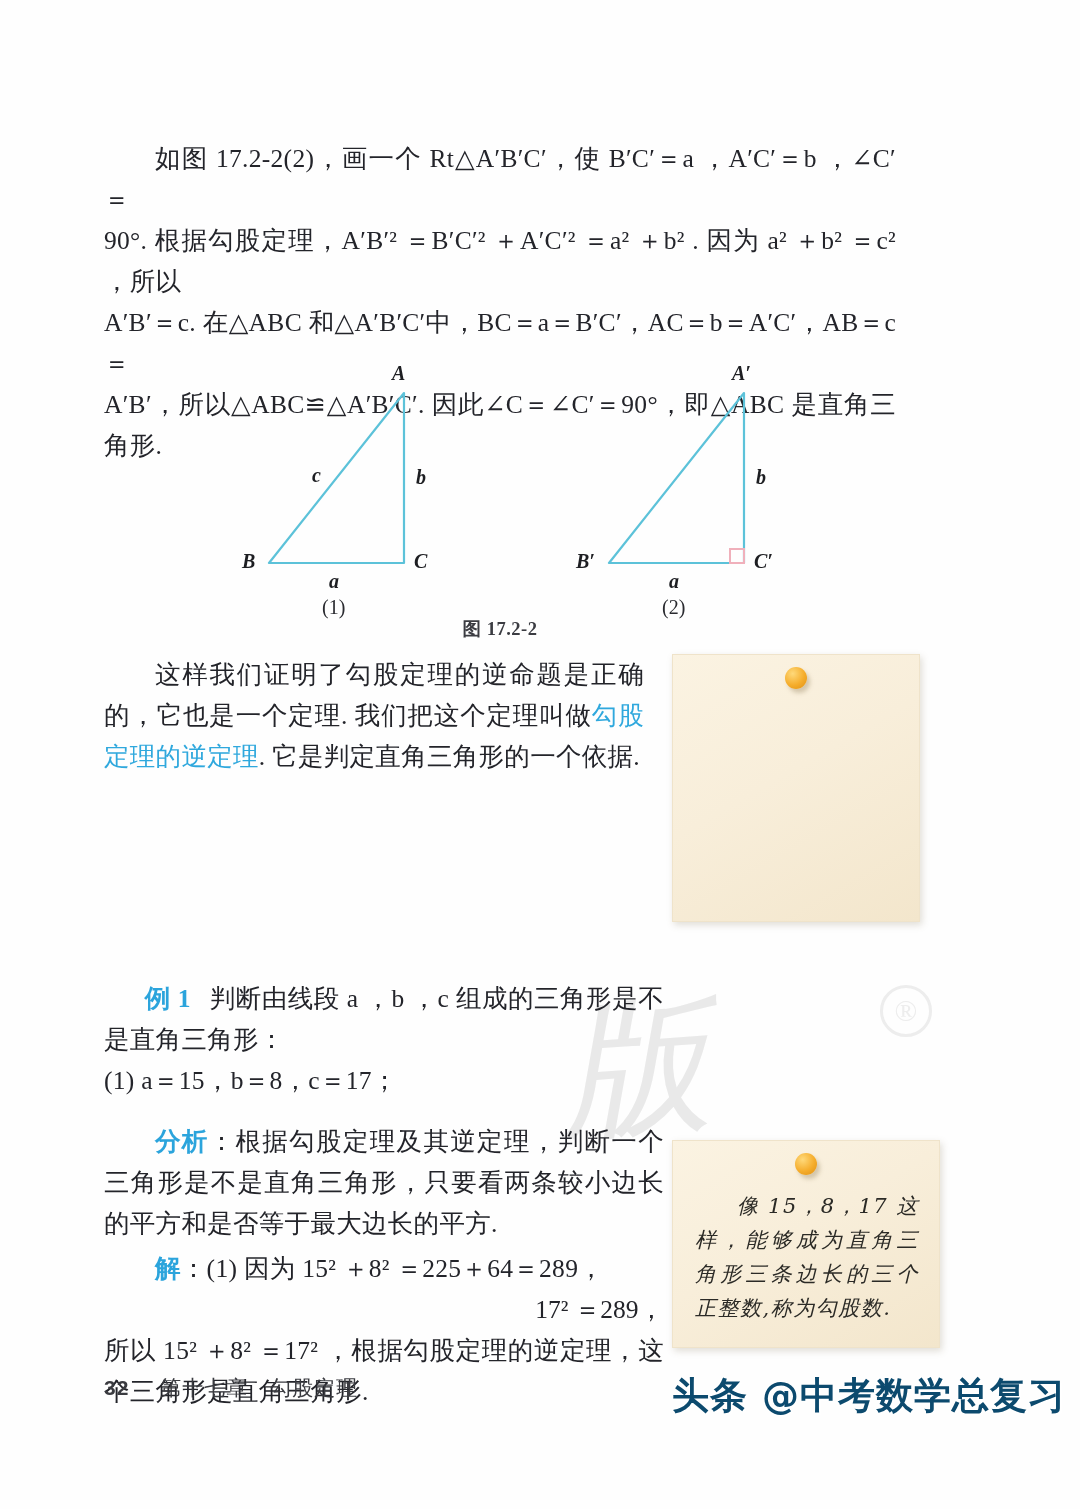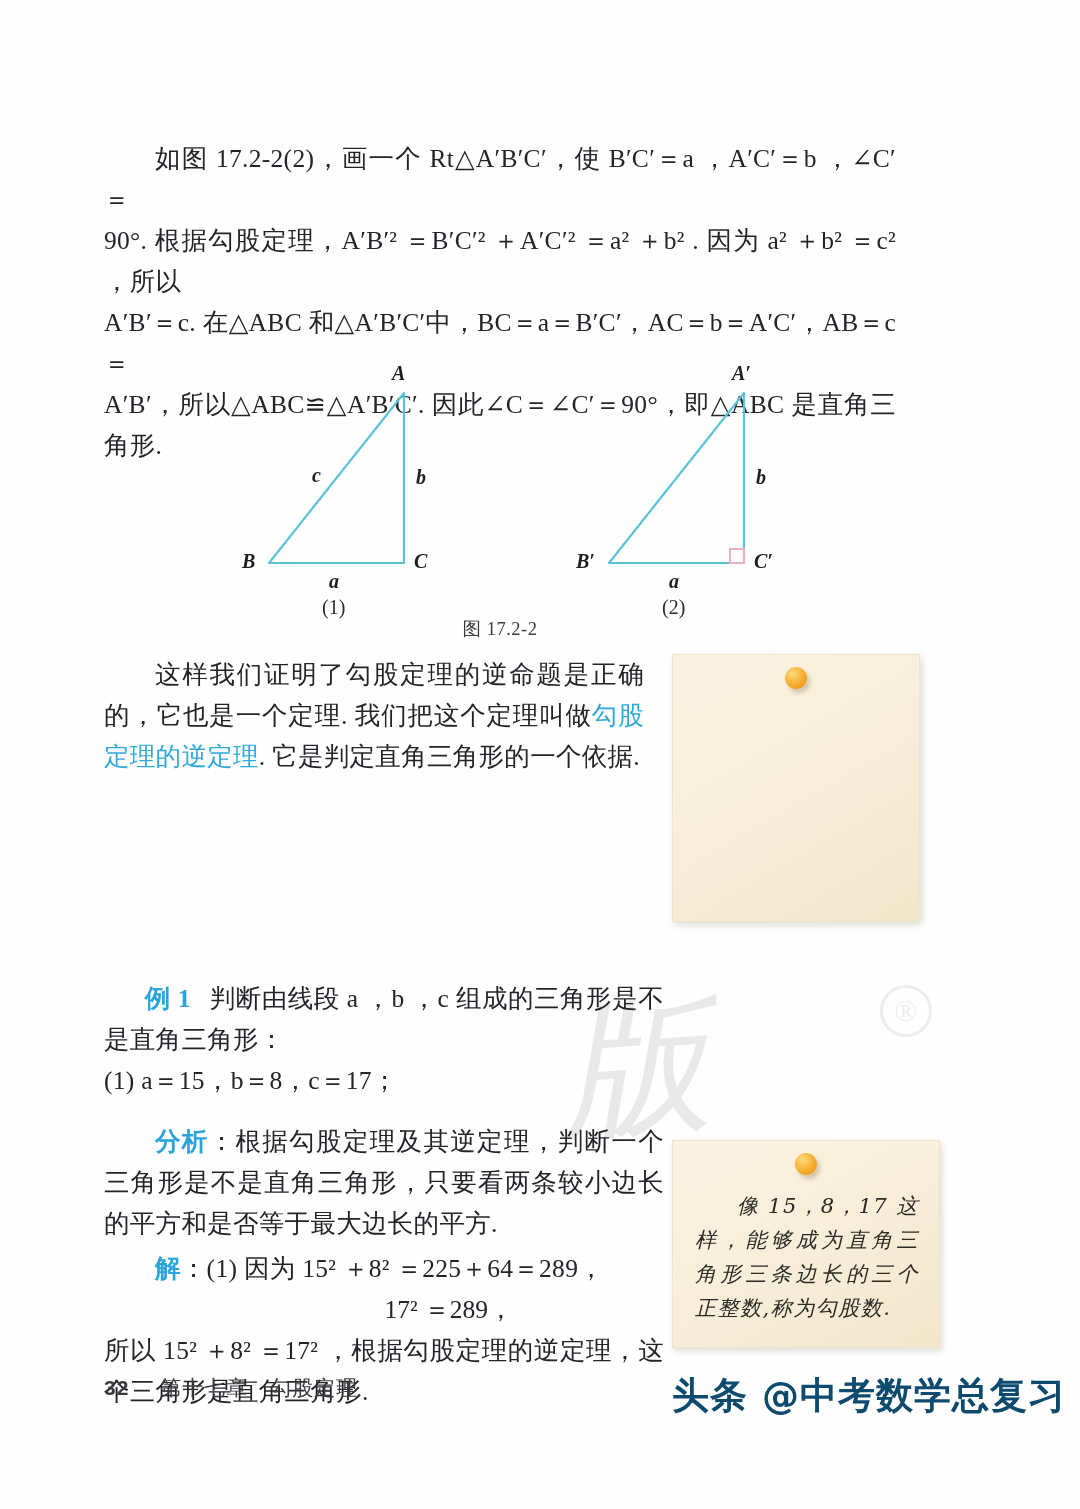--- a/index.html
+++ b/index.html
@@ -79,20 +79,21 @@
     height: 270px;
   }
   .fig-caption {
     position: absolute;
     left: 0; right: 0;
     top: 248px;
     text-align: center;
     font-size: 18.5px;
     color: #3b3c42;
     letter-spacing: 0.5px;
+    font-weight: bold;
   }
   .tri-label {
     position: absolute;
     text-align: center;
     font-size: 20px;
     color: #1d1e22;
     font-style: italic;
     font-weight: bold;
     font-family: "Liberation Serif", serif;
   }
@@ -251,21 +252,21 @@
     </p>
     <p class="body">(1) a＝15，b＝8，c＝17；</p>
 
     <p class="body indent" style="margin-top:20px;">
       <span class="ex-label">分析</span><span>：根据勾股定理及其逆定理，判断一个三角形是不是直角三角形，只要看两条较小边长的平方和是否等于最大边长的平方.</span>
     </p>
 
     <p class="body indent" style="margin-top:4px;">
       <span class="ex-label">解</span><span>：(1) 因为 15² ＋8² ＝225＋64＝289，</span>
     </p>
-    <p class="centered-eq" style="padding-left:130px;">17² ＝289，</p>
+    <p class="centered-eq" style="padding-left:130px;text-align:right;">17² ＝289，</p>
     <p class="body">所以 15² ＋8² ＝17² ，根据勾股定理的逆定理，这个三角形是直角三角形.</p>
   </div>
 
   <div class="sticky" style="left:672px; top:1140px; width:268px; height:208px;">
     <div class="pin"></div>
     <div class="note-text" style="top:48px; line-height:34px;">像 15，8，17 这样，能够成为直角三角形三条边长的三个正整数,称为勾股数.</div>
   </div>
 
   <div class="footer">
     <span class="pg">32</span><span>第十七章　勾股定理</span>

